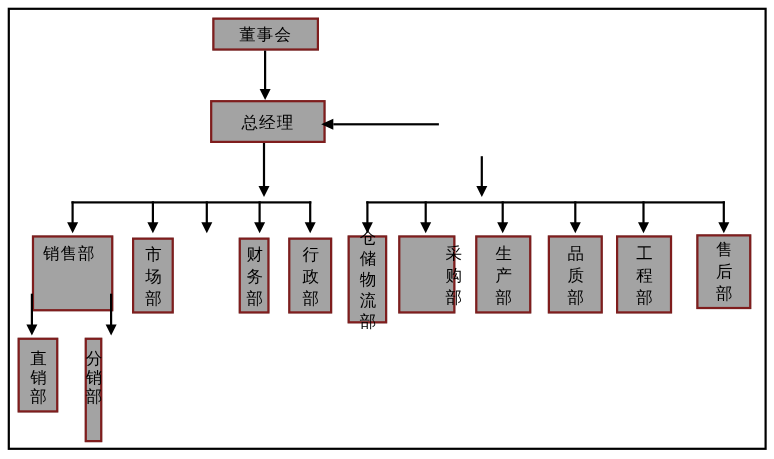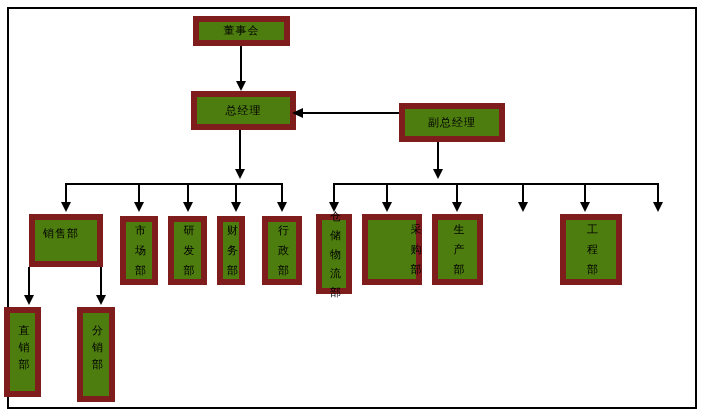--- a/index.html
+++ b/index.html
@@ -14,27 +14,27 @@
   }
   .frame {
     position: absolute;
     left: 7px; top: 7px;
     width: 690px; height: 402px;
     border: 2px solid #000;
     box-sizing: border-box;
   }
   .node {
     position: absolute;
-    border: 6px solid #7f1d1d;
-    background: #4d7c0f;
+    border: 2px solid #7f1d1d;
+    background: #a3a3a3;
     box-sizing: border-box;
     display: flex;
     align-items: center;
     justify-content: center;
-    font-size: 11px;
+    font-size: 15px;
     line-height: 16px;
     letter-spacing: 1px;
   }
   
   .node.vtext span {
     display: block;
     width: 14px;
     text-align: right;
     word-break: break-all;
     line-height: 20px;
@@ -75,35 +75,29 @@
   <div class="frame"></div>
 
   <div class="node" style="left:193px; top:16px; width:97px; height:30px;">
     <span>董事会</span>
   </div>
 
   <div class="node" style="left:191px; top:91px; width:105px; height:39px;">
     <span>总经理</span>
   </div>
 
-  <div class="node" style="left:399px; top:103px; width:106px; height:39px;">
-    <span>副总经理</span>
-  </div>
 
-  <div class="node hleft" style="left:29px; top:214px; width:74px; height:53px;">
+  <div class="node hleft" style="left:29px; top:214px; width:74px; height:69px;">
     <span>销售部</span>
   </div>
 
   <div class="node vtext" style="left:120px; top:216px; width:38px; height:69px;">
     <span>市场部</span>
   </div>
 
-  <div class="node vtext" style="left:168px; top:216px; width:39px; height:69px;">
-    <span>研发部</span>
-  </div>
 
   <div class="node vtext" style="left:217px; top:216px; width:28px; height:69px;">
     <span>财务部</span>
   </div>
 
   <div class="node vtext" style="left:262px; top:216px; width:40px; height:69px;">
     <span>行政部</span>
   </div>
 
   <div class="node vtext v5" style="left:316px; top:214px; width:36px; height:80px;">
@@ -111,31 +105,37 @@
   </div>
 
   <div class="node vtext" style="left:362px; top:214px; width:50px; height:71px;padding-left:48px;">
     <span>采购部</span>
   </div>
 
   <div class="node vtext" style="left:432px; top:214px; width:51px; height:71px;">
     <span>生产部</span>
   </div>
 
+  <div class="node vtext" style="left:498px; top:214px; width:50px; height:71px;">
+    <span>品质部</span>
+  </div>
 
-  <div class="node vtext" style="left:560px; top:214px; width:62px; height:71px;">
+  <div class="node vtext" style="left:560px; top:214px; width:51px; height:71px;">
     <span>工程部</span>
   </div>
 
+  <div class="node vtext" style="left:633px; top:213px; width:50px; height:68px;">
+    <span>售后部</span>
+  </div>
 
-  <div class="node vtext vtop" style="left:4px; top:307px; width:37px; height:90px;">
+  <div class="node vtext vtop" style="left:16px; top:307px; width:37px; height:68px;">
     <span>直销部</span>
   </div>
 
-  <div class="node vtext vtop" style="left:77px; top:307px; width:38px; height:95px;">
+  <div class="node vtext vtop" style="left:77px; top:307px; width:16px; height:95px;">
     <span>分销部</span>
   </div>
 
   <div class="ln" style="left:240px; top:46px; width:2px; height:36px;"></div>
   <div class="ah-down" style="left:236px; top:81px;"></div>
 
   <div class="ln" style="left:303px; top:112px; width:96px; height:2px;"></div>
   <div class="ah-left" style="left:292px; top:108px;"></div>
 
   <div class="ln" style="left:239px; top:130px; width:2px; height:40px;"></div>

